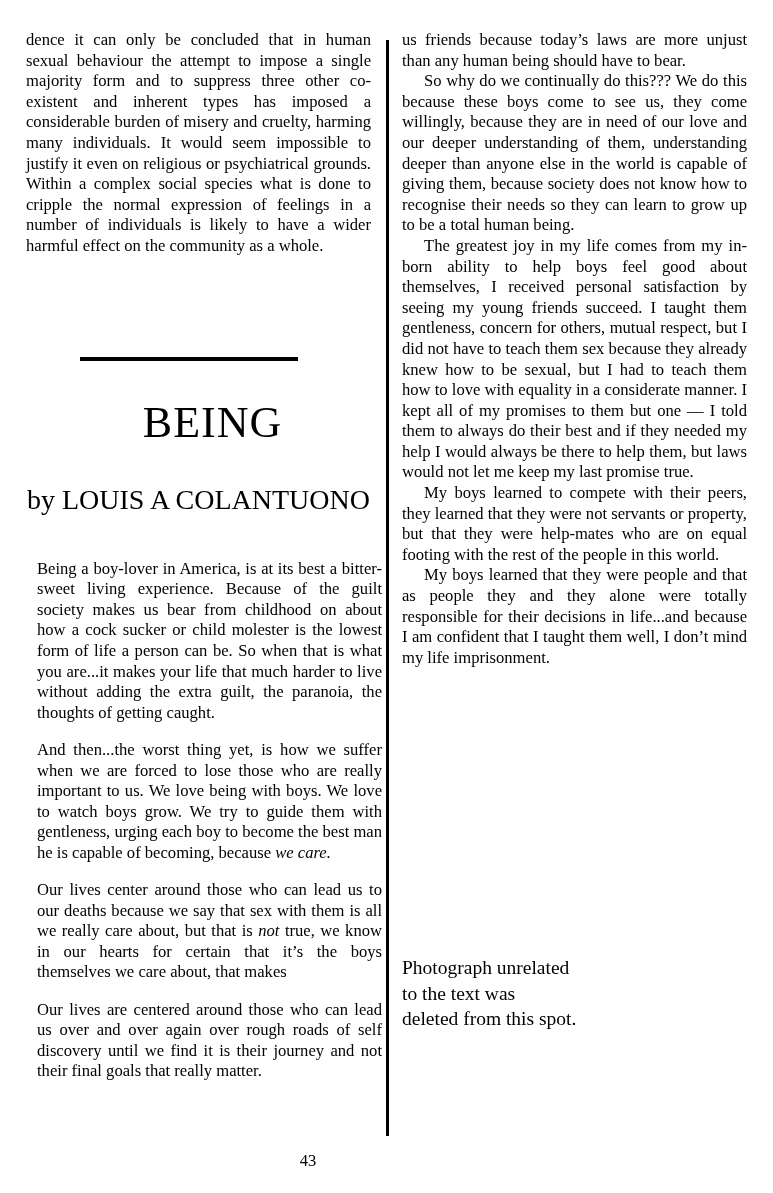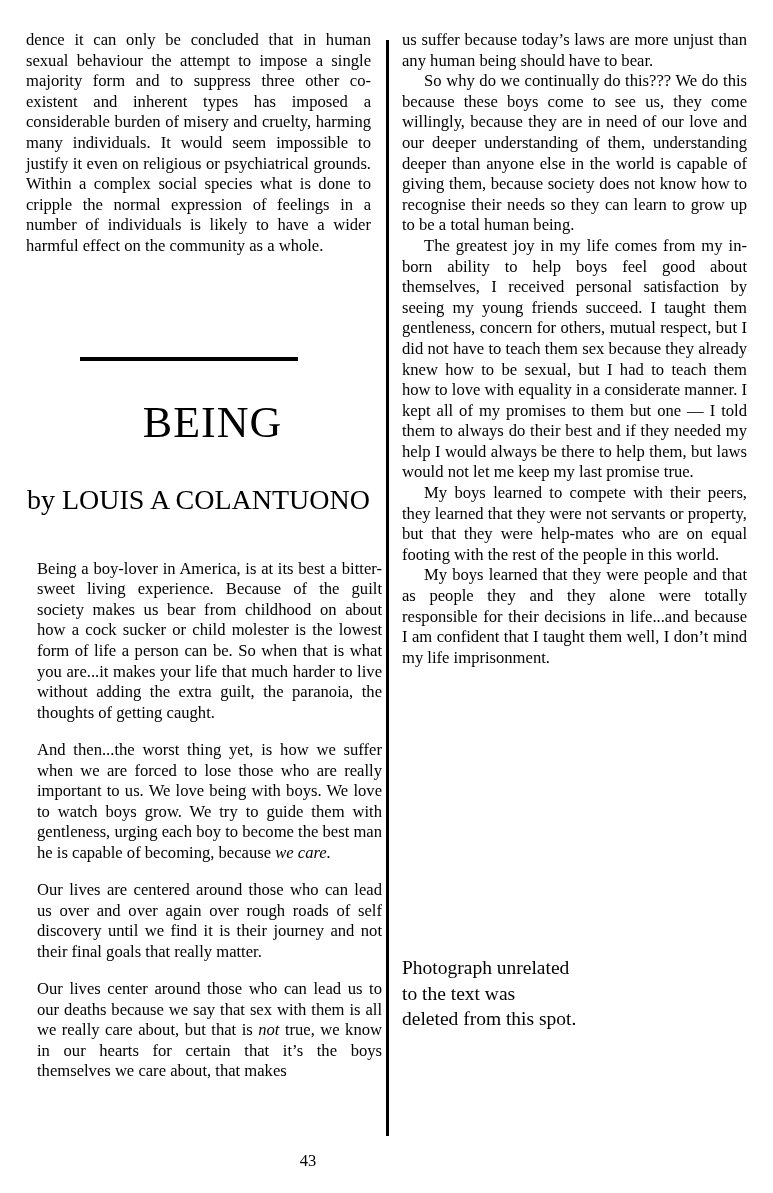--- a/index.html
+++ b/index.html
@@ -133,28 +133,28 @@
 
   <div id="section-rule"></div>
 
   <h1 id="article-title">BEING</h1>
 
   <h2 id="article-byline">by LOUIS A COLANTUONO</h2>
 
   <div id="body-left">
     <p class="indent">Being a boy-lover in America, is at its best a bitter-sweet living experience. Because of the guilt society makes us bear from childhood on about how a cock sucker or child molester is the lowest form of life a person can be. So when that is what you are...it makes your life that much harder to live without adding the extra guilt, the paranoia, the thoughts of getting caught.</p>
     <p class="indent">And then...the worst thing yet, is how we suffer when we are forced to lose those who are really important to us. We love being with boys. We love to watch boys grow. We try to guide them with gentleness, urging each boy to become the best man he is capable of becoming, because <em class="it">we care.</em></p>
+    <p class="indent">Our lives center around those who can lead us to our deaths because we say that sex with them is all we really care about, but that is <em class="it">not</em> true, we know in our hearts for certain that it’s the boys themselves we care about, that makes</p>
     <p class="indent">Our lives are centered around those who can lead us over and over again over rough roads of self discovery until we find it is their journey and not their final goals that really matter.</p>
-    <p class="indent">Our lives center around those who can lead us to our deaths because we say that sex with them is all we really care about, but that is <em class="it">not</em> true, we know in our hearts for certain that it’s the boys themselves we care about, that makes</p>
   </div>
 
   <div id="column-divider"></div>
 
   <div class="col" id="col-right">
-    <p class="noindent">us suffer because today’s laws are more unjust than any human being should have to bear.</p>
+    <p class="noindent">us friends because today’s laws are more unjust than any human being should have to bear.</p>
     <p class="indent">So why do we continually do this??? We do this because these boys come to see us, they come willingly, because they are in need of our love and our deeper understanding of them, understanding deeper than anyone else in the world is capable of giving them, because society does not know how to recognise their needs so they can learn to grow up to be a total human being.</p>
     <p class="indent">The greatest joy in my life comes from my in-born ability to help boys feel good about themselves, I received personal satisfaction by seeing my young friends succeed. I taught them gentleness, concern for others, mutual respect, but I did not have to teach them sex because they already knew how to be sexual, but I had to teach them how to love with equality in a considerate manner. I kept all of my promises to them but one — I told them to always do their best and if they needed my help I would always be there to help them, but laws would not let me keep my last promise true.</p>
     <p class="indent">My boys learned to compete with their peers, they learned that they were not servants or property, but that they were help-mates who are on equal footing with the rest of the people in this world.</p>
     <p class="indent">My boys learned that they were people and that as people they and they alone were totally responsible for their decisions in life...and because I am confident that I taught them well, I don’t mind my life imprisonment.</p>
   </div>
 
   <div id="photo-note">
     <div>Photograph unrelated</div>
     <div>to the text was</div>
     <div>deleted from this spot.</div>

